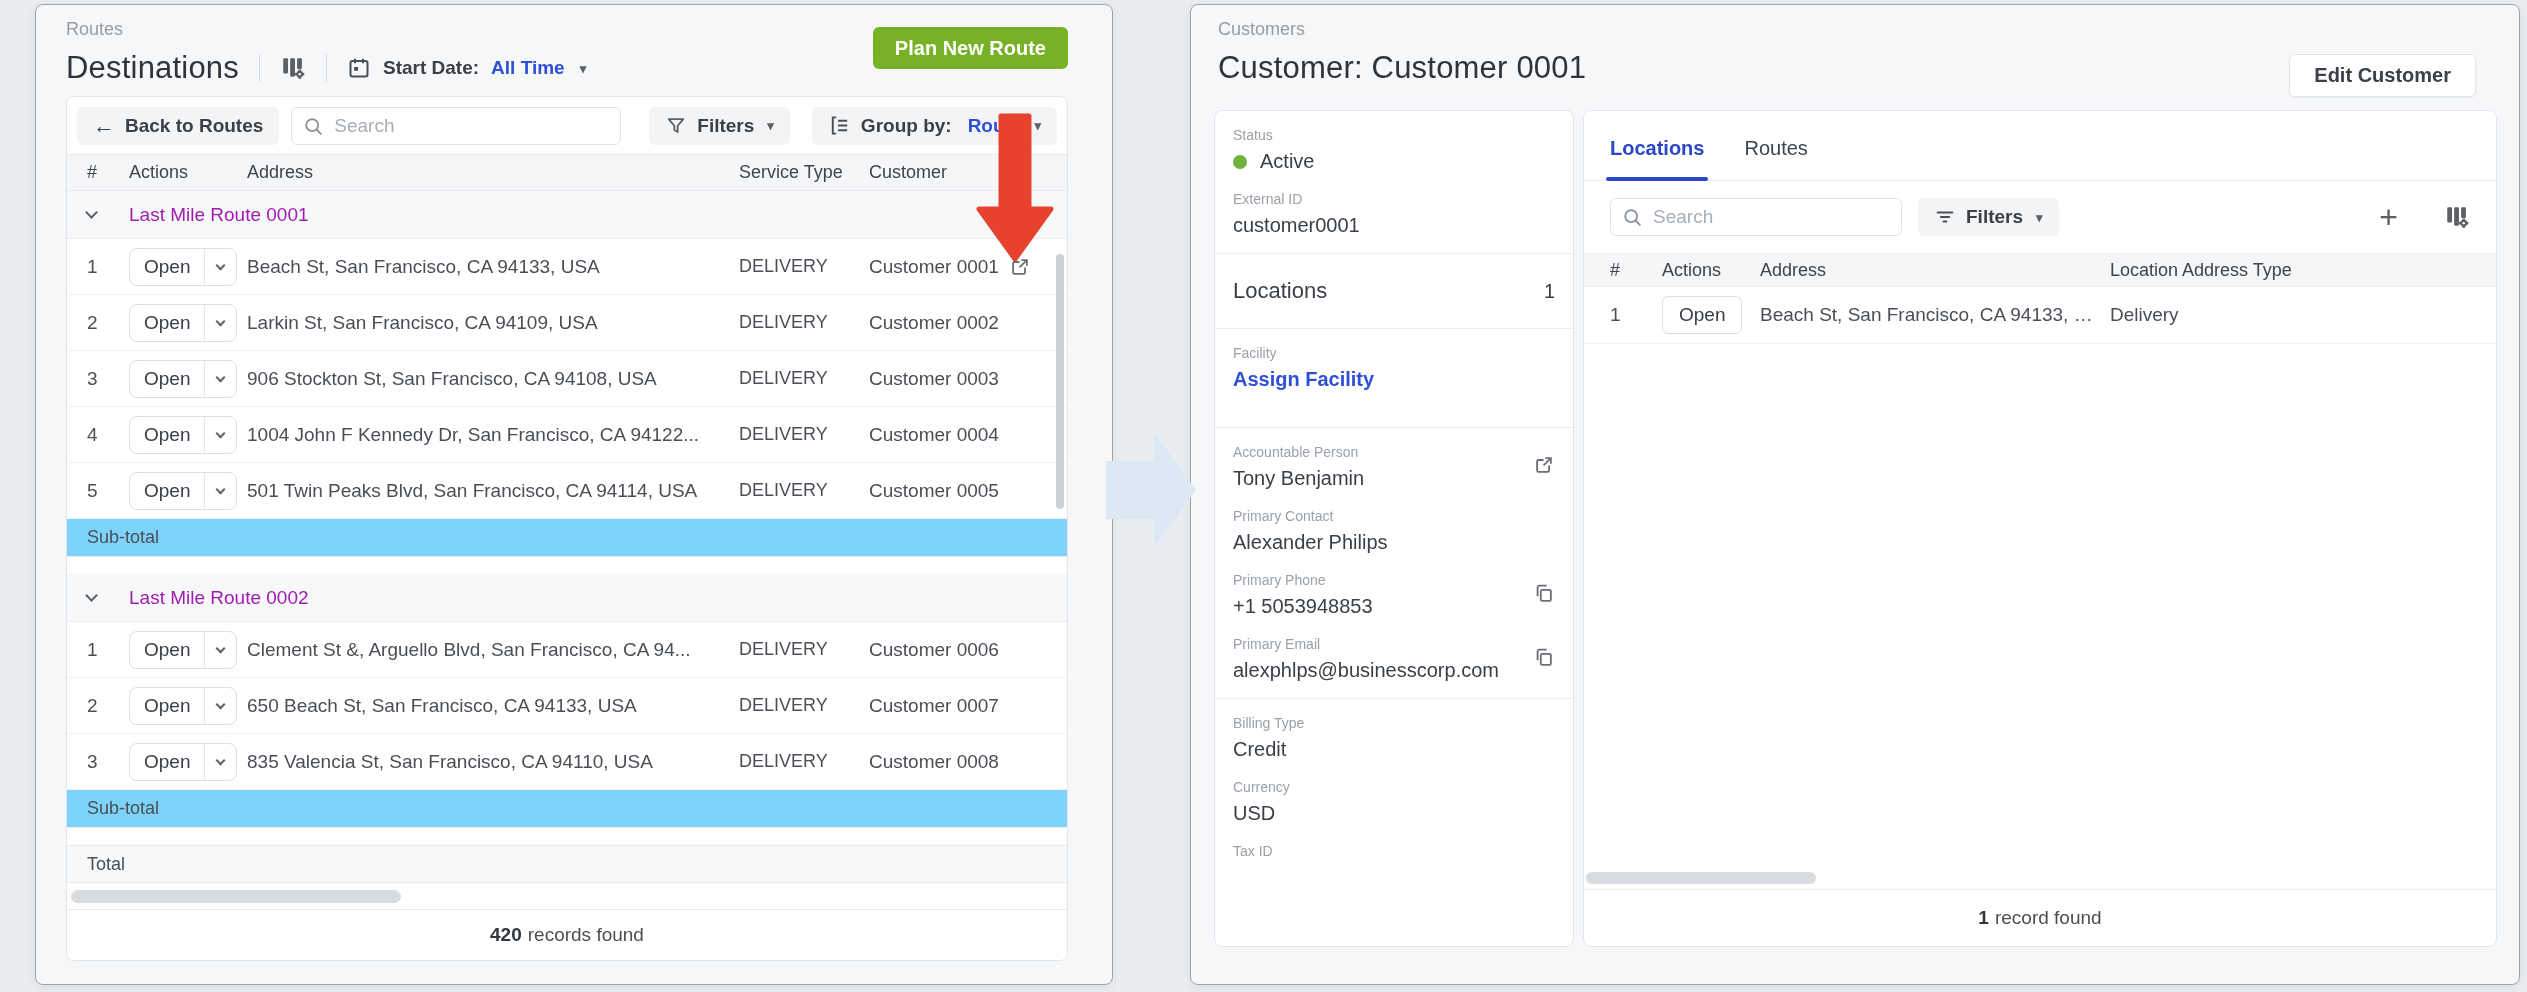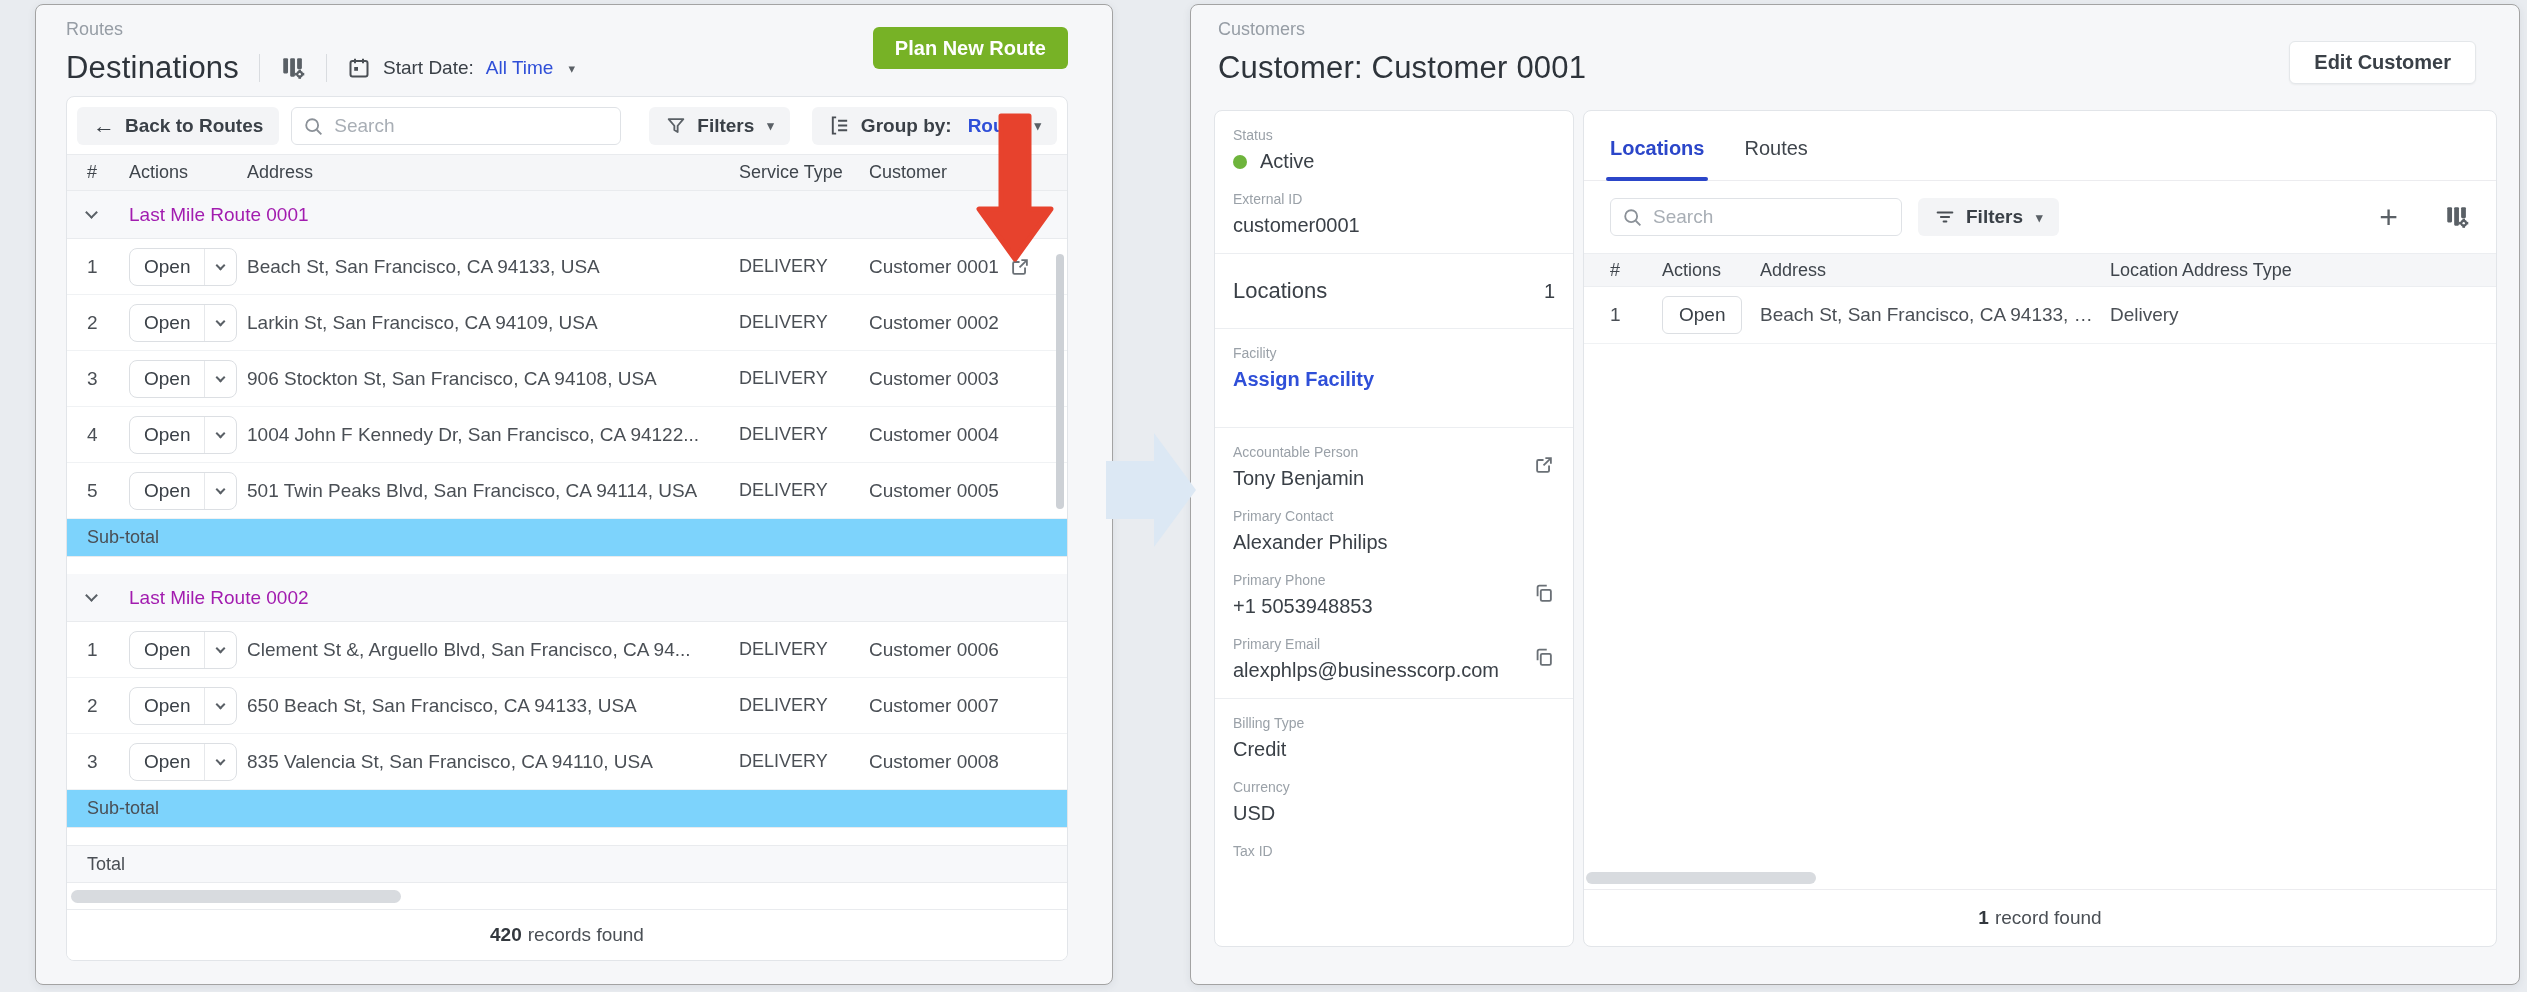--- a/index.html
+++ b/index.html
@@ -9,21 +9,21 @@
   .panel{position:absolute;top:4px;height:981px;background:#f6f7f9;border:1px solid #a3a3a3;border-radius:8px;box-shadow:0 2px 8px rgba(40,50,60,.08)}
   .panel-left{left:35px;width:1078px}
   .panel-right{left:1190px;width:1330px}
   .crumb{font-size:18px;color:#969da5}
   .ptitle{font-size:31px;color:#2e343b;letter-spacing:.2px}
   
   .lp-head{padding:14px 44px 0 30px;position:relative}
   .title-row{display:flex;align-items:center;margin-top:7px;height:42px}
   .vsep{width:1px;height:28px;background:#d9dce0;margin:0 20px}
   .icon-btn{display:flex;align-items:center;justify-content:center;cursor:pointer}
-  .start-date{display:flex;align-items:center;gap:12px;font-size:19px;font-weight:400;color:#3a4047;cursor:pointer}
+  .start-date{display:flex;align-items:center;gap:12px;font-size:19px;font-weight:700;color:#3a4047;cursor:pointer}
   .sd-value{color:#2f4fd8}
   .caret{font-size:13px;color:#5a6066;margin-left:3px}
   .plan-btn{position:absolute;right:44px;top:22px;height:42px;background:#77b226;color:#fff;font-size:20px;font-weight:700;border:none;border-radius:6px;padding:0 22px;cursor:pointer}
   
   .lt-card{margin:7px 44px 0 30px;background:#fff;border:1px solid #e2e5e9;border-radius:8px;position:relative;overflow:hidden}
   .lt-toolbar{height:57px;display:flex;align-items:center;padding:0 10px}
   .btn-gray{height:38px;background:#f3f4f6;border:none;border-radius:6px;display:inline-flex;align-items:center;gap:10px;padding:0 16px;font-size:19px;font-weight:700;color:#3a4047;cursor:pointer;white-space:nowrap}
   .back-arrow{font-size:22px;line-height:1;color:#3a4047}
   .searchbox{position:relative;margin-left:12px}
   .searchbox svg{position:absolute;left:12px;top:9px}
@@ -53,21 +53,21 @@
   .lt-scrollzone{height:26px;display:flex;align-items:center;padding-left:4px;background:#fff}
   .hthumb{width:330px;height:13px;background:#d8dbdf;border-radius:7px;cursor:pointer}
   .lt-footer{height:51px;border-top:1px solid #e9ebee;display:flex;align-items:center;justify-content:center;font-size:19px;color:#4a4f55;background:#fff}
   .count{font-weight:700;color:#33383e;margin-right:6px}
   .vscroll{position:absolute;right:3px;top:157px;width:8px;height:255px;background:#cdd1d6;border-radius:4px;cursor:pointer}
   
   .red-arrow{position:absolute;left:975px;top:112px;z-index:30}
   .blue-arrow{position:absolute;left:1106px;top:416px;z-index:5}
   
   .rp-head{padding:14px 34px 0 27px;position:relative}
-  .edit-btn{position:absolute;right:43px;top:36px;height:43px;background:#fff;border:1px solid #e4e7ea;border-radius:6px;padding:0 24px;font-size:20px;font-weight:700;color:#3a4047;box-shadow:0 1px 2px rgba(0,0,0,.05);cursor:pointer}
+  .edit-btn{position:absolute;right:43px;top:49px;height:43px;background:#fff;border:1px solid #e4e7ea;border-radius:6px;padding:0 24px;font-size:20px;font-weight:700;color:#3a4047;box-shadow:0 1px 2px rgba(0,0,0,.05);cursor:pointer}
   .rp-cards{display:flex;gap:9px;margin:21px 22px 0 23px;height:837px}
   .sb-card{width:360px;background:#fff;border:1px solid #e2e5e9;border-radius:8px;overflow:hidden;flex-shrink:0}
   .sb-sec{padding:16px 18px;border-bottom:1px solid #eceef1}
   .sb-label{font-size:14px;color:#9aa1a8;margin-bottom:7px}
   .sb-value{font-size:20px;color:#3a4047}
   .sb-field{margin-bottom:18px;position:relative}
   .sb-field:last-child{margin-bottom:0}
   .status-row{display:flex;align-items:center;gap:13px}
   .dot{width:14px;height:14px;border-radius:50%;background:#6eb43c}
   .sb-loc{display:flex;justify-content:space-between;align-items:center;padding:24px 18px;font-size:22px;color:#3a4047;border-bottom:1px solid #eceef1}

